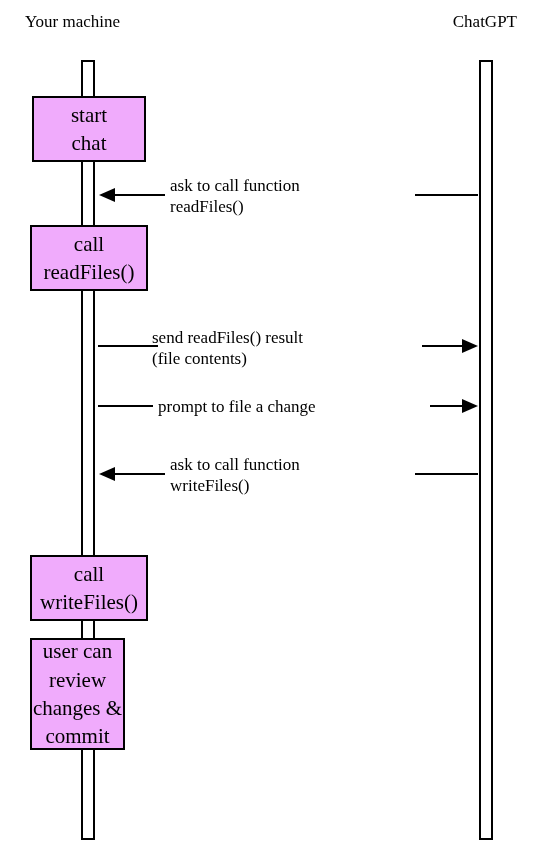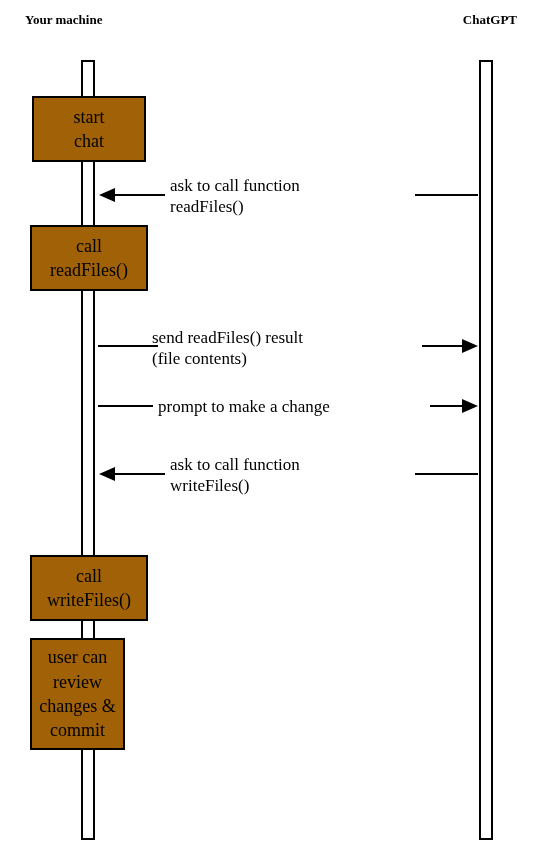--- a/index.html
+++ b/index.html
@@ -8,42 +8,42 @@
       height: 850px;
       background: #fff;
       font-family: "Comic Sans MS", "Segoe Script", "Bradley Hand", cursive;
       font-size: 16px;
       color: #000;
       position: relative;
       overflow: hidden;
     }
     .participant-label {
       position: absolute;
-      font-size: 13px;
-      font-weight: 700;
+      font-size: 17px;
+      font-weight: 400;
     }
     .lifeline {
       position: absolute;
       width: 14px;
       background: #fff;
       border: 2px solid #000;
       top: 60px;
       height: 780px;
     }
     .box {
       position: absolute;
       border: 2px solid #000;
-      background: #a16207;
+      background: #f0abfc;
       text-align: center;
       line-height: 1.35;
       padding: 12px 0;
       display: flex;
       align-items: center;
       justify-content: center;
-      font-size: 18px;
+      font-size: 21px;
     }
     .msg-line {
       position: absolute;
       height: 2px;
       background: #000;
     }
     .msg-text {
       position: absolute;
       text-align: left;
       font-size: 17px;
@@ -82,18 +82,18 @@
 <div class="msg-text" style="left:170px; top:175px; width:240px;">ask to call function<br>readFiles()</div>
 
 <div class="msg-line" style="left:98px; top:345px; width:60px;"></div>
 <div class="msg-line" style="left:422px; top:345px; width:40px;"></div>
 <div class="arrow-right" style="left:462px; top:339px;"></div>
 <div class="msg-text" style="left:152px; top:327px; width:255px;">send readFiles() result<br>(file contents)</div>
 
 <div class="msg-line" style="left:98px; top:405px; width:55px;"></div>
 <div class="msg-line" style="left:430px; top:405px; width:33px;"></div>
 <div class="arrow-right" style="left:462px; top:399px;"></div>
-<div class="msg-text" style="left:158px; top:396px; width:270px;">prompt to make a change</div>
+<div class="msg-text" style="left:158px; top:396px; width:270px;">prompt to file a change</div>
 
 <div class="msg-line" style="left:115px; top:473px; width:50px;"></div>
 <div class="msg-line" style="left:415px; top:473px; width:63px;"></div>
 <div class="arrow-left" style="left:99px; top:467px;"></div>
 <div class="msg-text" style="left:170px; top:454px; width:240px;">ask to call function<br>writeFiles()</div>
 
 </body></html>

